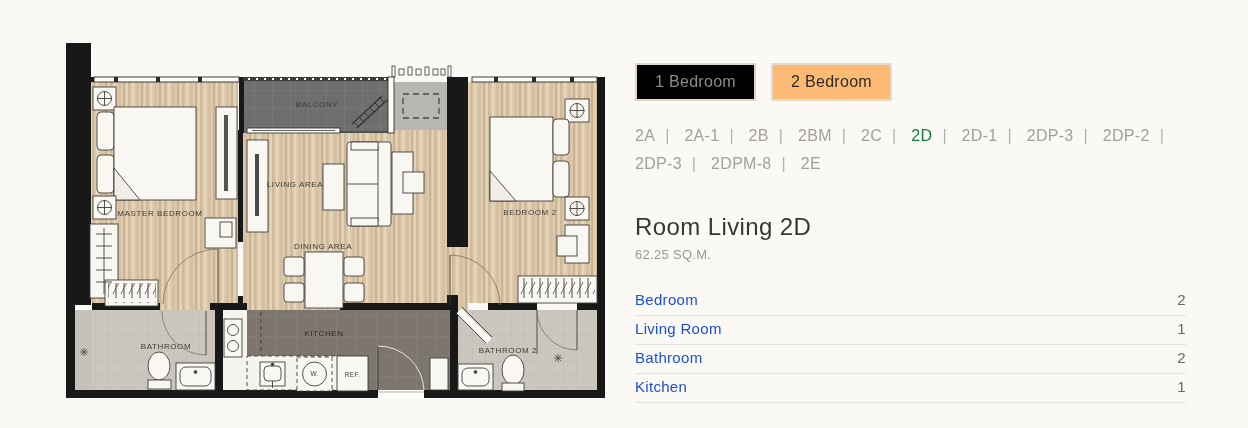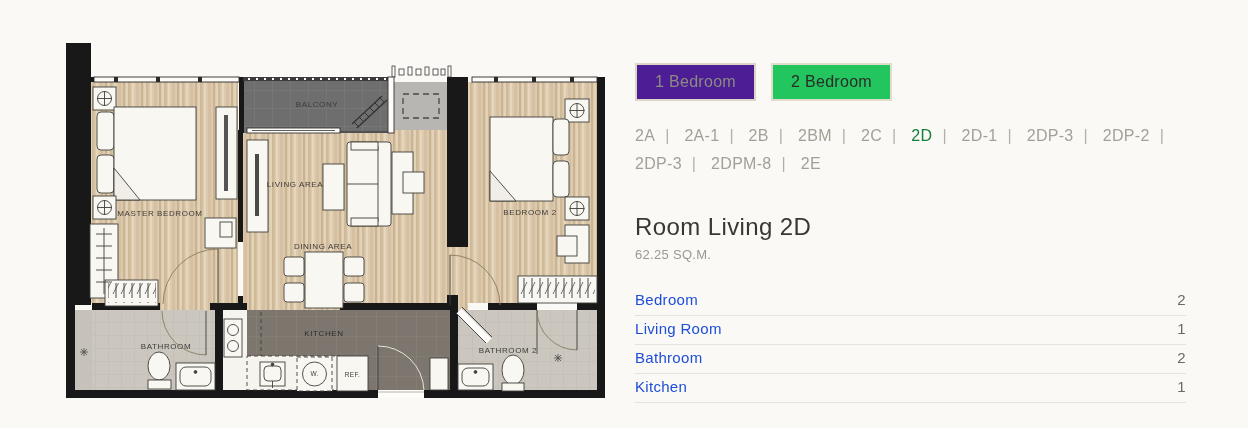--- a/index.html
+++ b/index.html
@@ -14,24 +14,24 @@
   svg text{font-family:"Liberation Sans","DejaVu Sans",sans-serif;}
   .plan-label{font-size:8px;fill:#3d3b37;letter-spacing:.6px;}
   .plan-label-dark{font-size:8px;fill:#2f2d29;letter-spacing:.6px;}
   .plan-label-tiny{font-size:6.5px;fill:#3d3b37;letter-spacing:.3px;}
   
   .panel{position:absolute;left:635px;top:63px;width:551px;}
   .tabs{display:flex;gap:15px;}
   .tab{
     width:121px;height:38px;box-sizing:border-box;
     display:flex;align-items:center;justify-content:center;
-    background:#4c1d95;border:2px solid #ddd6c7;
+    background:#000000;border:2px solid #ddd6c7;
     font-size:16px;color:#8d8b83;letter-spacing:.3px;cursor:pointer;
   }
-  .tab.active{background:#22c55e;border-color:#e2dccd;color:#2c2b27;}
+  .tab.active{background:#fdba74;border-color:#e2dccd;color:#2c2b27;}
   .unit-nav{margin-top:21px;width:540px;font-size:16px;line-height:28px;color:#a3a098;letter-spacing:.3px;}
   .unit-pair{white-space:nowrap;}
   .unit-link{cursor:pointer;}
   .unit-link.active{color:#15803d;}
   .unit-sep{margin:0 10px;color:#b3b0a7;}
   .layout-title{margin-top:35px;font-size:24px;color:#393733;letter-spacing:.4px;}
   .layout-area{margin-top:6px;font-size:13px;color:#9a988f;letter-spacing:.3px;}
   .room-table{margin-top:25px;}
   .room-row{
     display:flex;justify-content:space-between;align-items:center;

